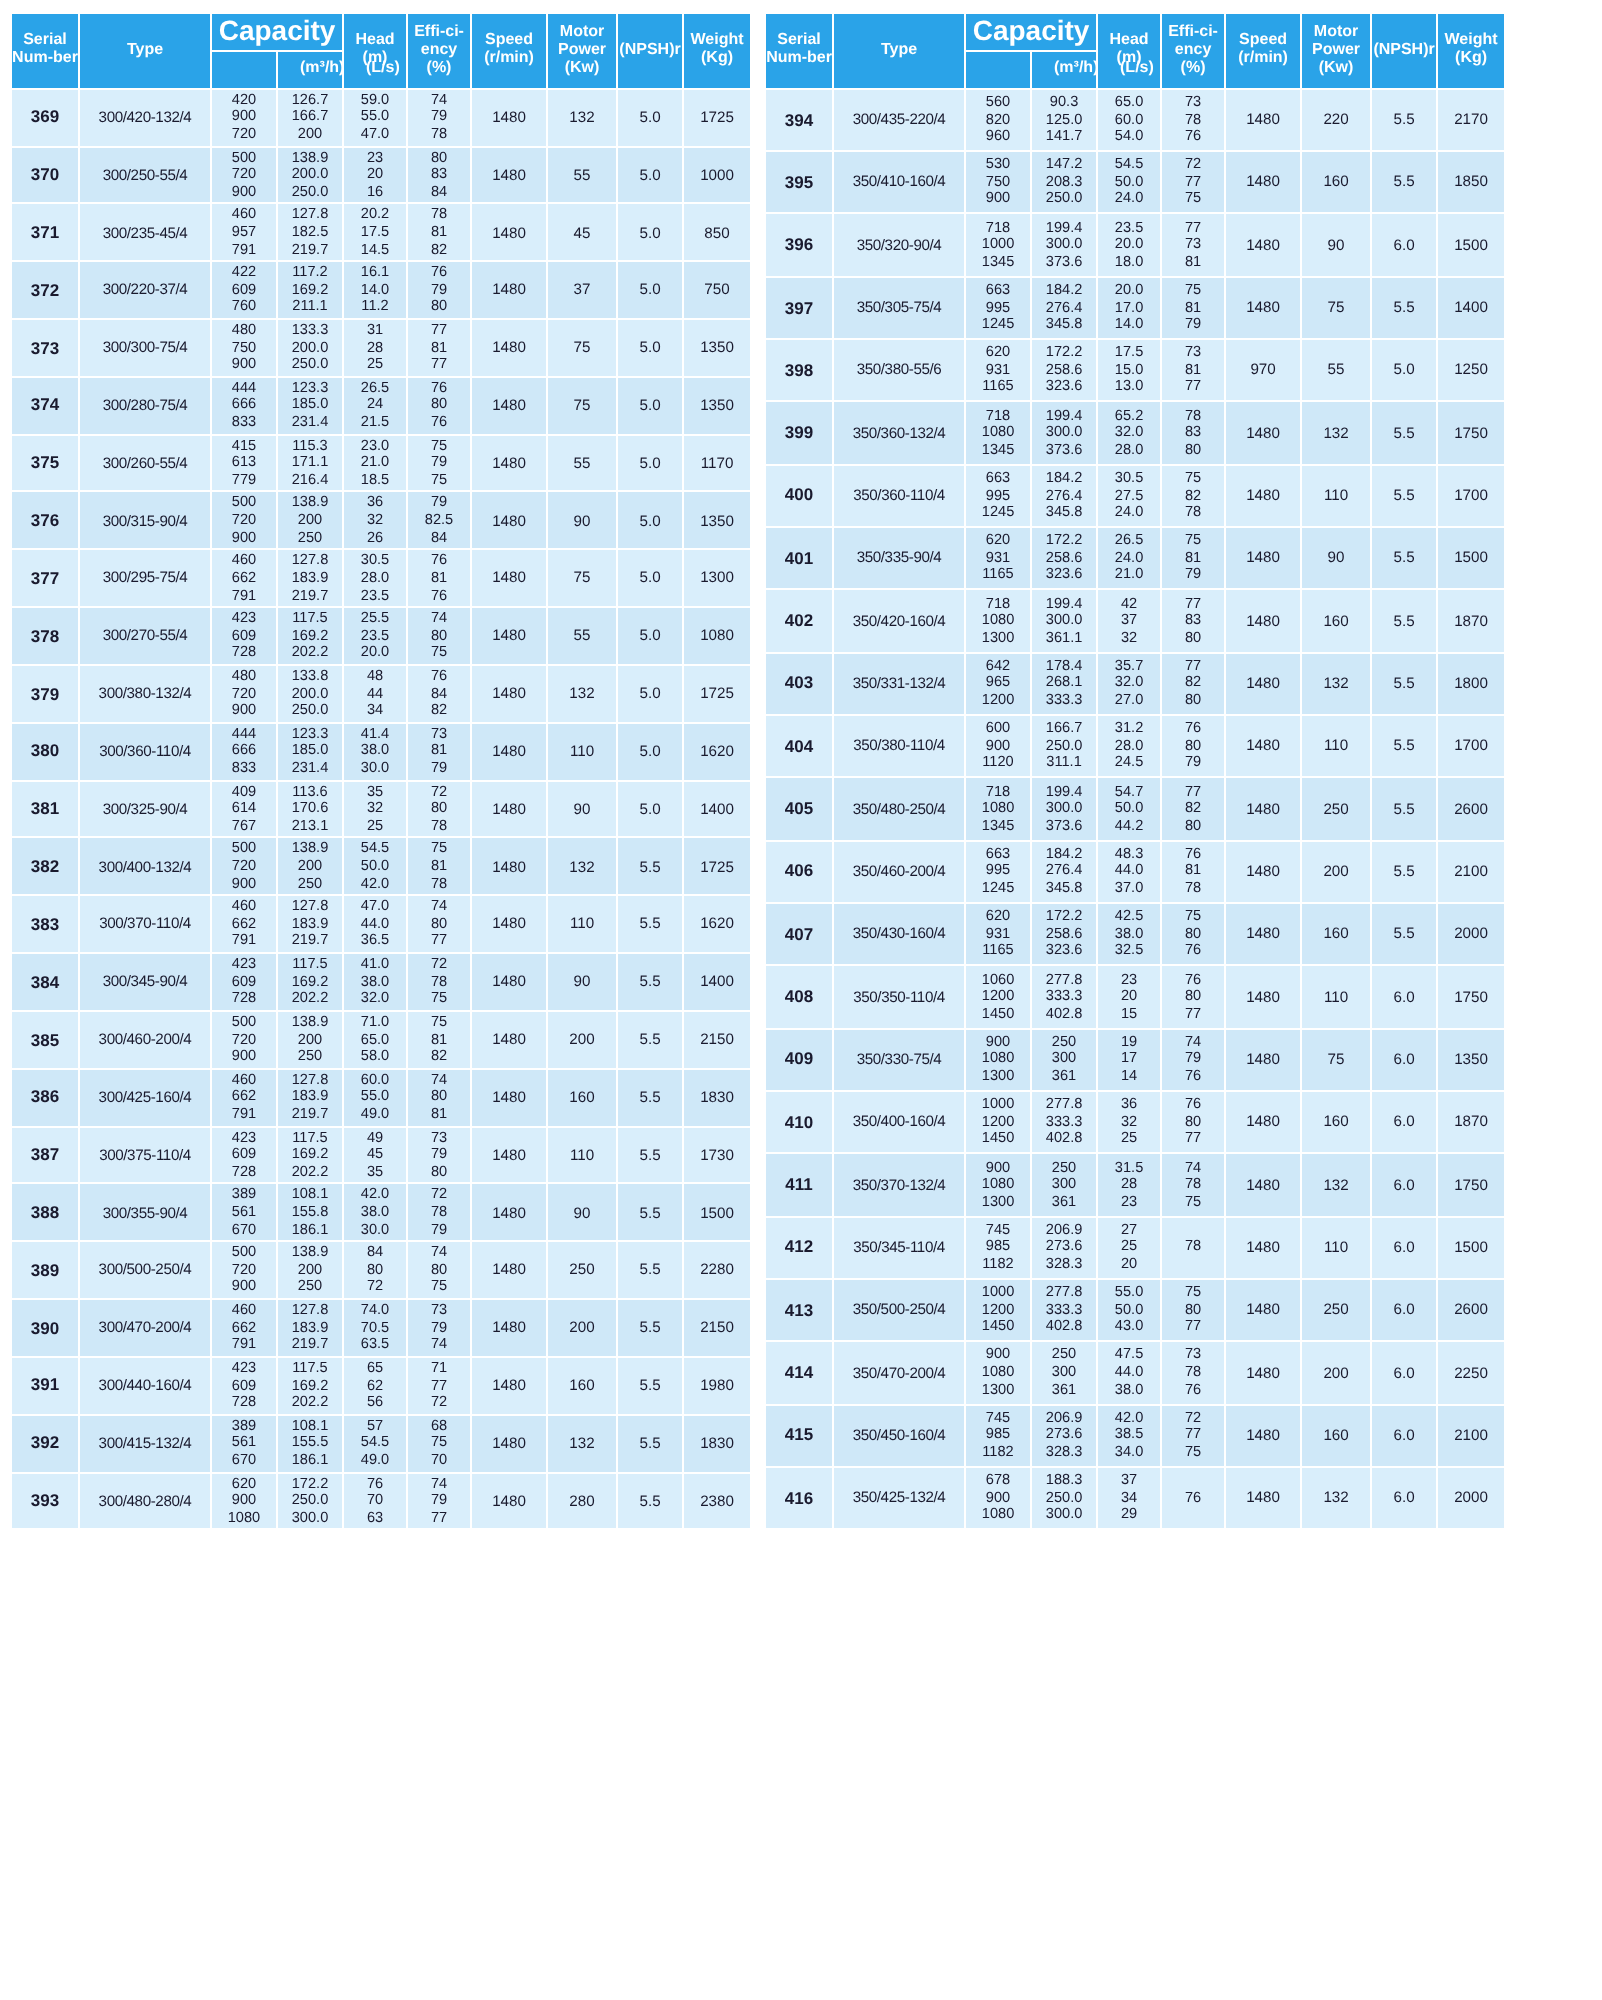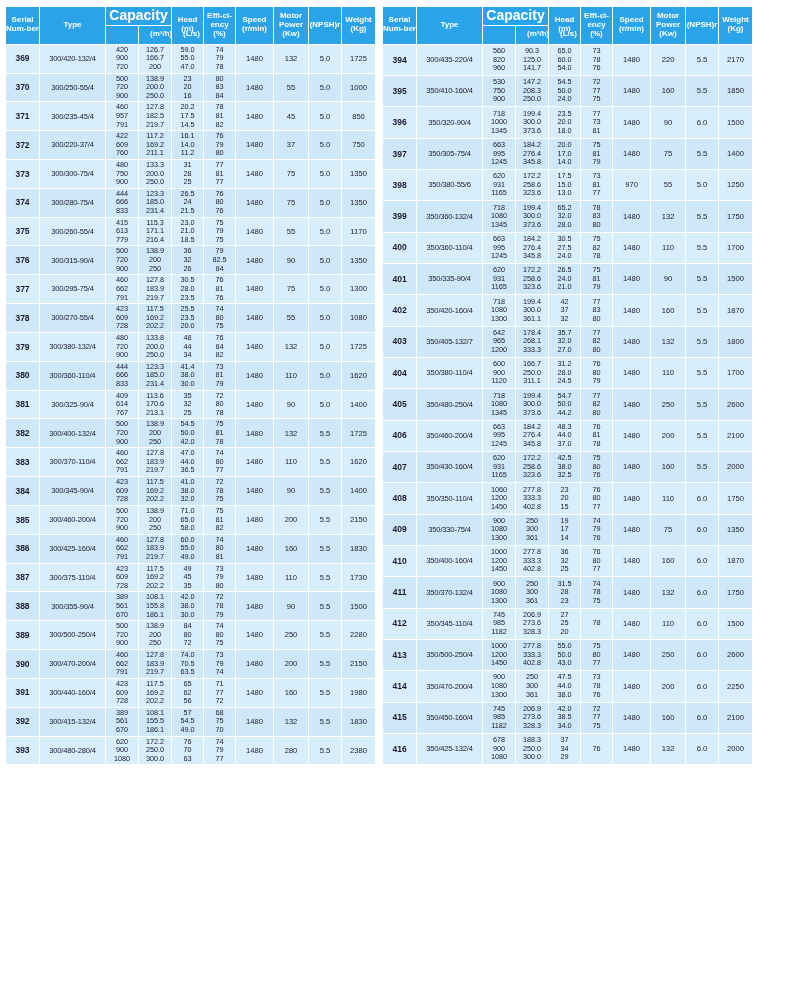--- a/index.html
+++ b/index.html
@@ -774,21 +774,21 @@
           <td class="multi">77
 83
 80</td>
           <td class="num">1480</td>
           <td class="num">160</td>
           <td class="num">5.5</td>
           <td class="num">1870</td>
         </tr>
         <tr>
           <td class="sn">403</td>
-          <td class="type">350/405-132/7</td>
+          <td class="type">350/331-132/4</td>
           <td class="multi">642
 965
 1200</td>
           <td class="multi">178.4
 268.1
 333.3</td>
           <td class="multi">35.7
 32.0
 27.0</td>
           <td class="multi">77

